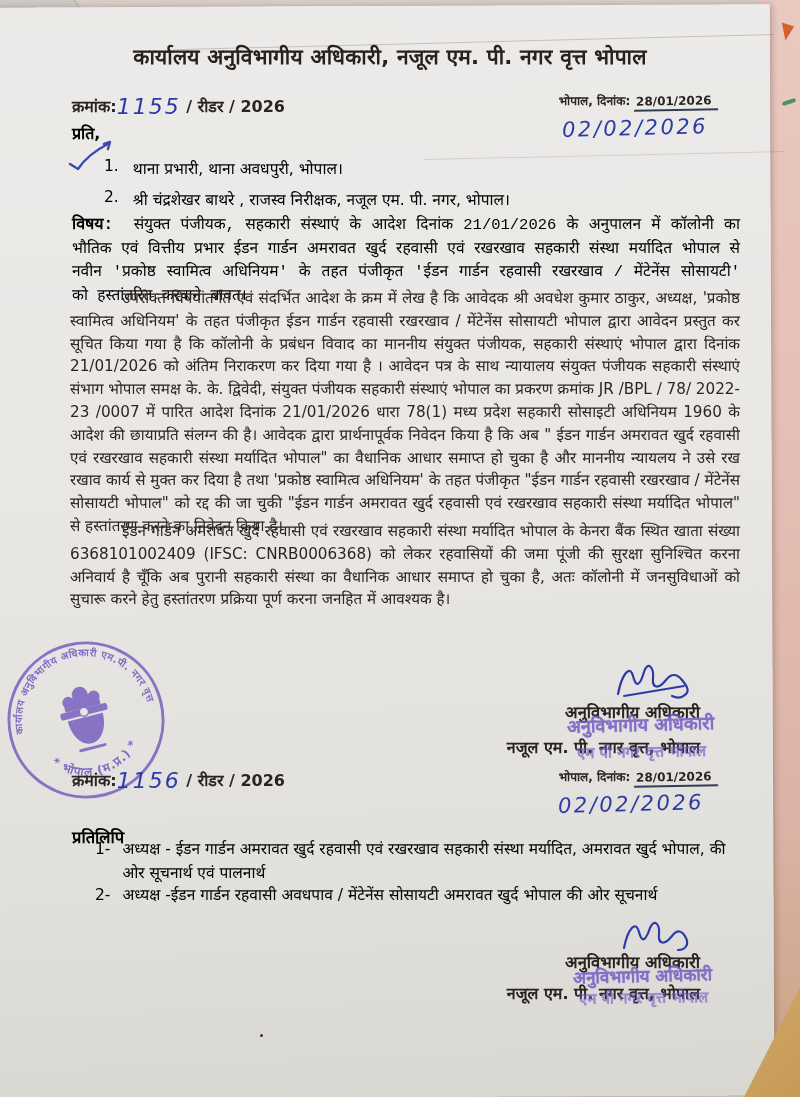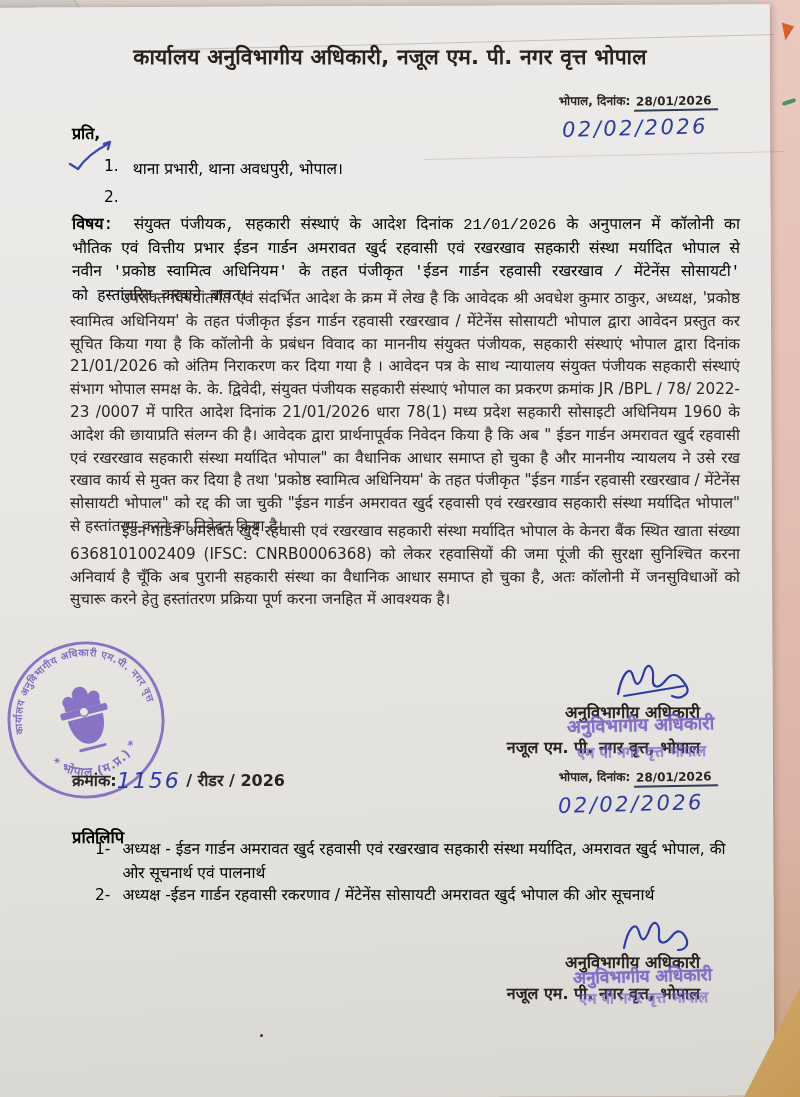--- a/index.html
+++ b/index.html
@@ -75,39 +75,44 @@
   <div class="corner-fold"></div>
 
   <div class="paper">
     <div class="crease1"></div>
     <div class="crease2"></div>
   </div>
   <div class="bg-tan"></div>
 
   <div class="abs doc-title">कार्यालय अनुविभागीय अधिकारी, नजूल एम. पी. नगर वृत्त भोपाल</div>
 
+  <div class="abs refline">
+    <span>क्रमांक:</span><span class="hand hand-num">1155</span>
+    <span>/ रीडर / 2026</span>
+  </div>
 
   <div class="abs placedate">
     <span>भोपाल, दिनांक:</span>
     <span class="date-underlined">28/01/2026</span>
   </div>
   <div class="abs hand hand-date" style="right:92px; top:116px;">02/02/2026</div>
 
   <div class="abs salutation">प्रति,</div>
 
   <svg class="abs" style="left:66px; top:140px;" width="48" height="30" viewBox="0 0 48 30">
     <path d="M4,24 L12,29 Q22,14 42,4 M38,4 L44,2 L42,9" fill="none" stroke="#3a4ab0" stroke-width="2.4" stroke-linecap="round" stroke-linejoin="round"></path>
   </svg>
 
   <div class="abs recipient" style="top:157px;">
     <span>1.</span>
     <span>थाना प्रभारी, थाना अवधपुरी, भोपाल।</span>
   </div>
   <div class="abs recipient" style="top:188px;">
     <span>2.</span>
+    <span>श्री चंद्रशेखर बाथरे , राजस्व निरीक्षक, नजूल एम. पी. नगर, भोपाल।</span>
   </div>
 
   <div class="abs subject">
     <b>विषय:</b>&nbsp;
     <span>संयुक्त पंजीयक, सहकारी संस्थाएं के आदेश दिनांक 21/01/2026 के अनुपालन में कॉलोनी का  भौतिक  एवं वित्तीय प्रभार ईडन गार्डन अमरावत खुर्द रहवासी एवं रखरखाव सहकारी संस्था मर्यादित भोपाल से  नवीन 'प्रकोष्ठ स्वामित्व अधिनियम' के तहत पंजीकृत 'ईडन गार्डन रहवासी रखरखाव / मेंटेनेंस सोसायटी' को हस्तांतरित करवाने बावत।</span>
   </div>
 
   <div class="abs bodypara" style="top:287px;">उपरोक्त विषयांतर्गत एवं संदर्भित आदेश के क्रम में लेख है कि आवेदक श्री अवधेश कुमार ठाकुर, अध्यक्ष, 'प्रकोष्ठ स्वामित्व अधिनियम' के तहत पंजीकृत ईडन गार्डन रहवासी रखरखाव / मेंटेनेंस सोसायटी भोपाल द्वारा आवेदन प्रस्तुत कर सूचित किया गया है कि कॉलोनी के प्रबंधन विवाद का माननीय संयुक्त पंजीयक, सहकारी संस्थाएं भोपाल द्वारा दिनांक 21/01/2026 को अंतिम निराकरण कर दिया गया है । आवेदन पत्र के साथ न्यायालय संयुक्त पंजीयक सहकारी संस्थाएं संभाग भोपाल समक्ष के. के. द्विवेदी, संयुक्त पंजीयक सहकारी संस्थाएं भोपाल का प्रकरण क्रमांक JR /BPL / 78/ 2022-23 /0007  में पारित आदेश दिनांक 21/01/2026 धारा 78(1) मध्य प्रदेश सहकारी सोसाइटी अधिनियम 1960 के आदेश की छायाप्रति संलग्न की है। आवेदक द्वारा प्रार्थनापूर्वक निवेदन किया है कि अब " ईडन गार्डन अमरावत खुर्द रहवासी एवं रखरखाव सहकारी संस्था मर्यादित भोपाल" का वैधानिक आधार समाप्त हो चुका है और माननीय न्यायलय ने उसे रख रखाव कार्य से मुक्त कर दिया है तथा 'प्रकोष्ठ स्वामित्व अधिनियम' के तहत पंजीकृत "ईडन गार्डन रहवासी रखरखाव / मेंटेनेंस सोसायटी भोपाल" को  रद्द की जा चुकी "ईडन गार्डन अमरावत खुर्द रहवासी एवं रखरखाव सहकारी संस्था मर्यादित भोपाल" से हस्तांतरण करने का निवेदन किया है।</div>
   <div class="abs bodypara" style="top:520px;">ईडन गार्डन अमरावत खुर्द रहवासी एवं रखरखाव सहकारी संस्था मर्यादित भोपाल के केनरा बैंक स्थित खाता संख्या 6368101002409 (IFSC: CNRB0006368) को लेकर रहवासियों की जमा पूंजी की सुरक्षा सुनिश्चित करना अनिवार्य है चूँकि अब पुरानी सहकारी संस्था का वैधानिक आधार समाप्त हो चुका है, अतः कॉलोनी में जनसुविधाओं को सुचारू करने हेतु हस्तांतरण प्रक्रिया पूर्ण करना जनहित में आवश्यक है।</div>
 
@@ -156,21 +161,21 @@
   <div class="abs hand hand-date" style="right:96px; top:792px;">02/02/2026</div>
 
   <div class="abs copylabel">प्रतिलिपि</div>
 
   <div class="abs copyitem" style="top:838px;">
     <span>1-</span>
     <span>अध्यक्ष - ईडन गार्डन अमरावत खुर्द रहवासी एवं रखरखाव सहकारी संस्था मर्यादित, अमरावत खुर्द भोपाल,  की ओर  सूचनार्थ एवं पालनार्थ</span>
   </div>
   <div class="abs copyitem" style="top:884px;">
     <span>2-</span>
-    <span>अध्यक्ष -ईडन गार्डन रहवासी रकरणाव / मेंटेनेंस सोसायटी अमरावत खुर्द भोपाल  की ओर  सूचनार्थ</span>
+    <span>अध्यक्ष -ईडन गार्डन रहवासी अवधपाव / मेंटेनेंस सोसायटी अमरावत खुर्द भोपाल  की ओर  सूचनार्थ</span>
   </div>
 
   <svg class="abs sig-svg" style="left:616px; top:916px;" viewBox="0 0 86 46">
     <path d="M8,32 C12,12 20,4 23,16 C26,28 30,24 34,12 C38,2 44,8 43,18 C42,28 48,30 56,20 Q64,10 70,22 C73,28 70,34 62,34" fill="none" stroke="#2c3ba5" stroke-width="2.2" stroke-linecap="round"></path>
   </svg>
   <div class="abs desig" style="right:100px; top:950px;">अनुविभागीय अधिकारी</div>
   <div class="abs stamp-text" style="right:88px; top:964px; font-size:17px; transform:rotate(-1.5deg);">अनुविभागीय अधिकारी</div>
   <div class="abs office" style="right:100px; top:982px;">नजूल एम. पी. नगर वृत्त, भोपाल</div>
   <div class="abs stamp-text" style="right:92px; top:987px; font-size:15px; transform:rotate(-.8deg); opacity:.6;">एम पी नगर वृत्त भोपाल</div>
 

